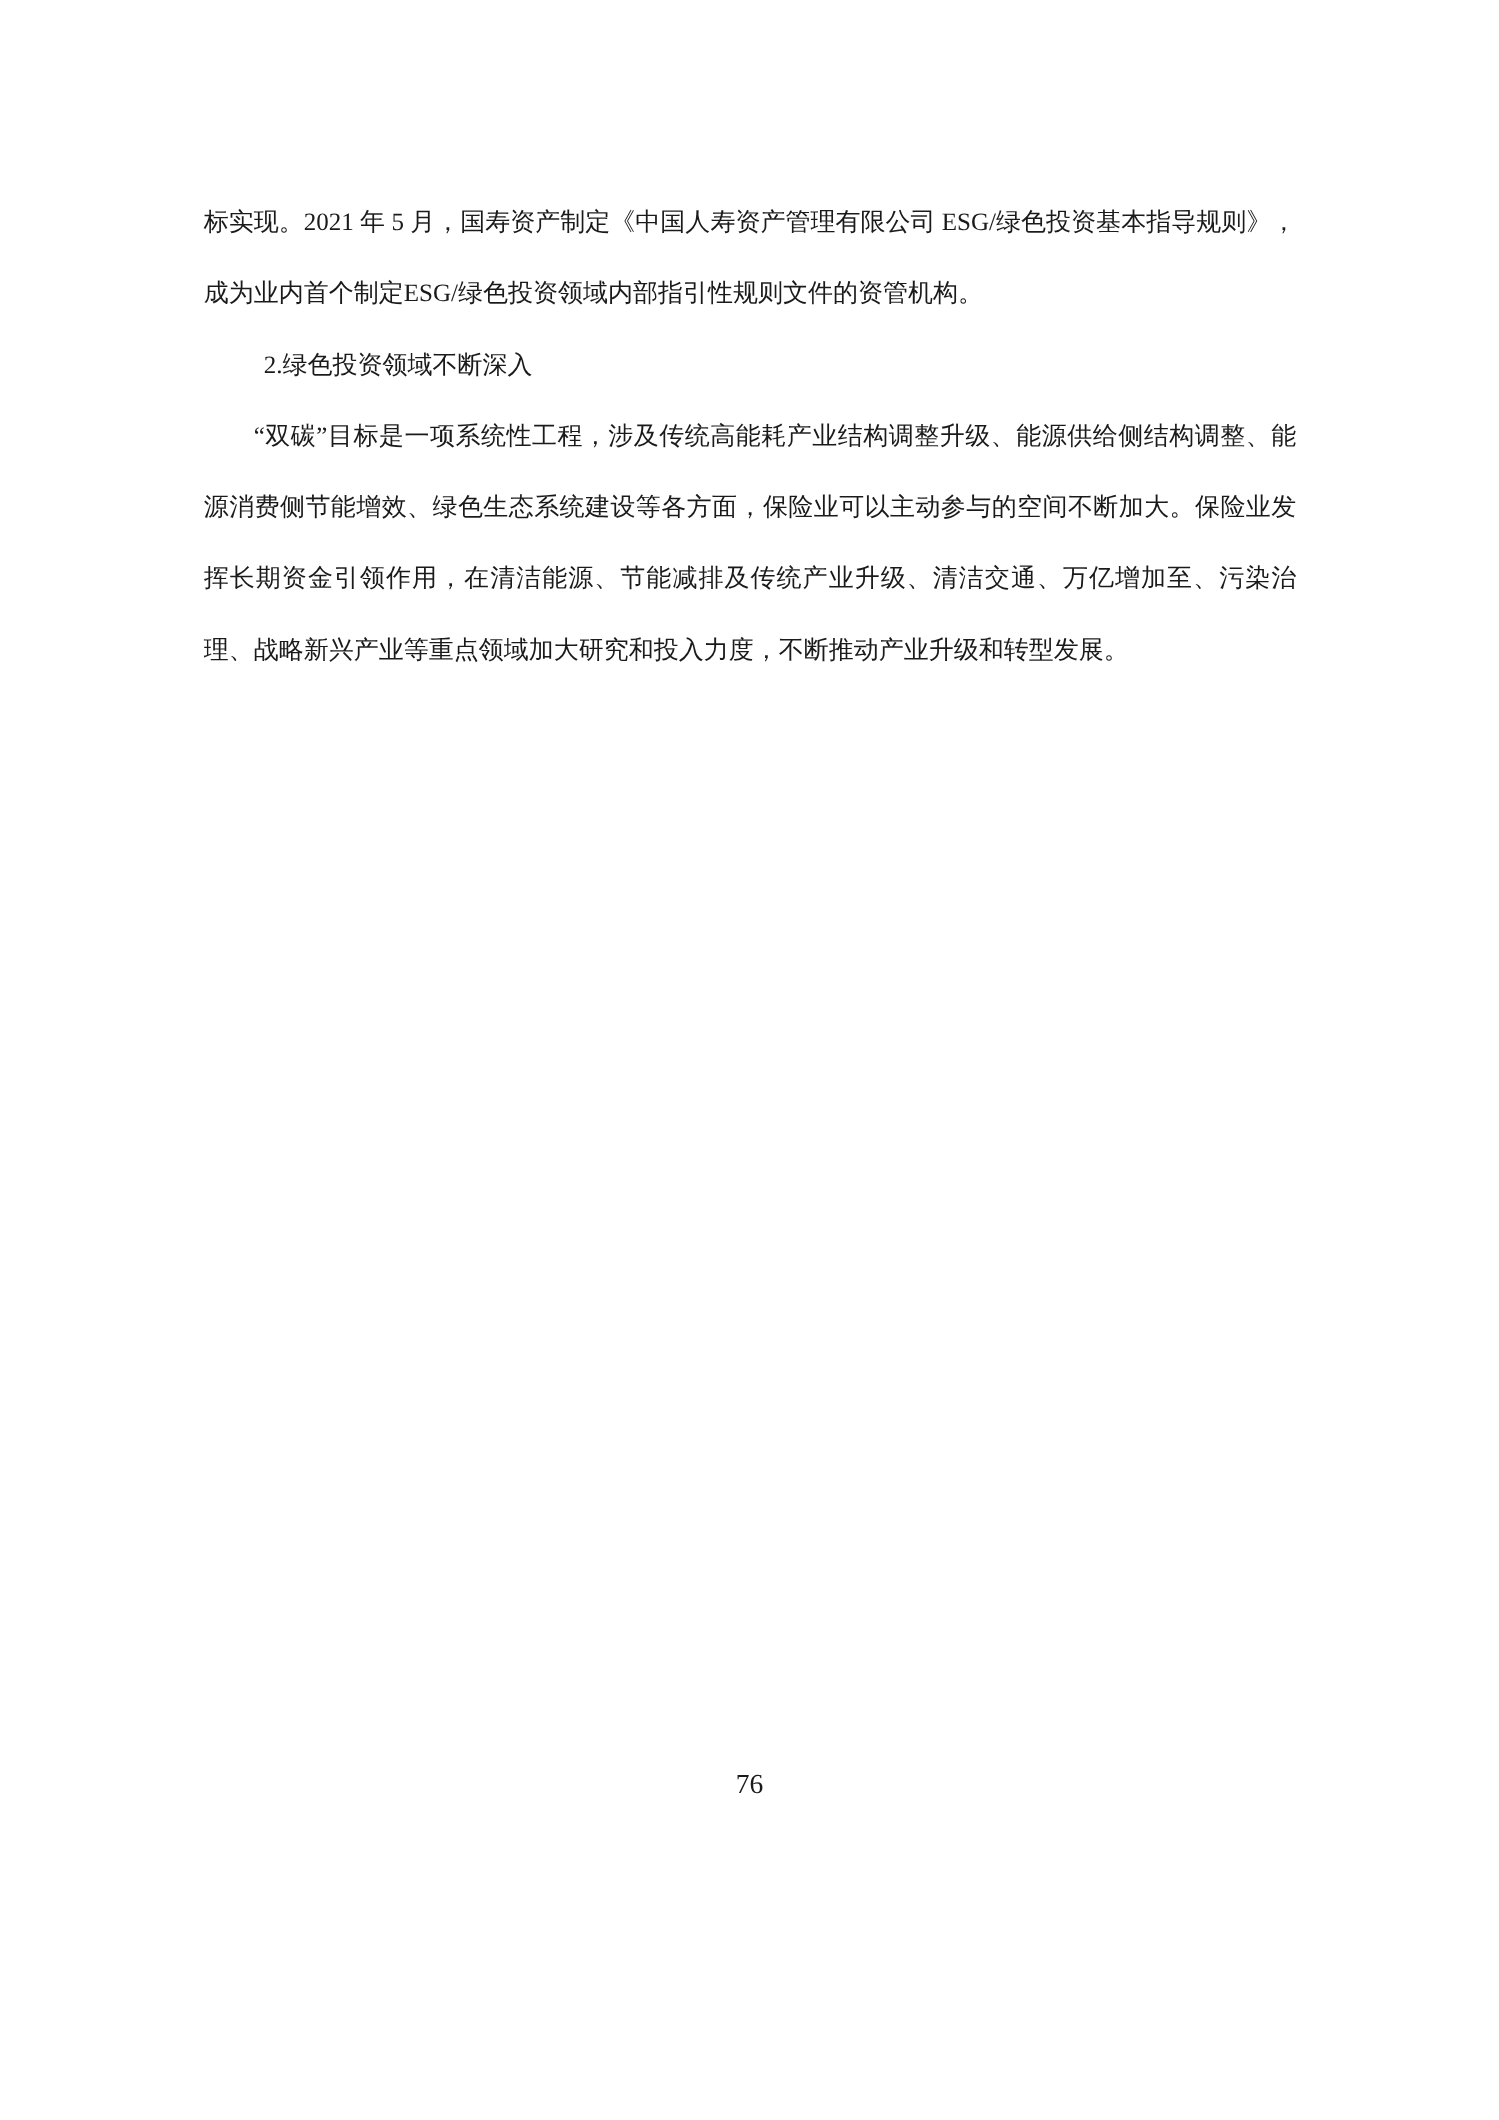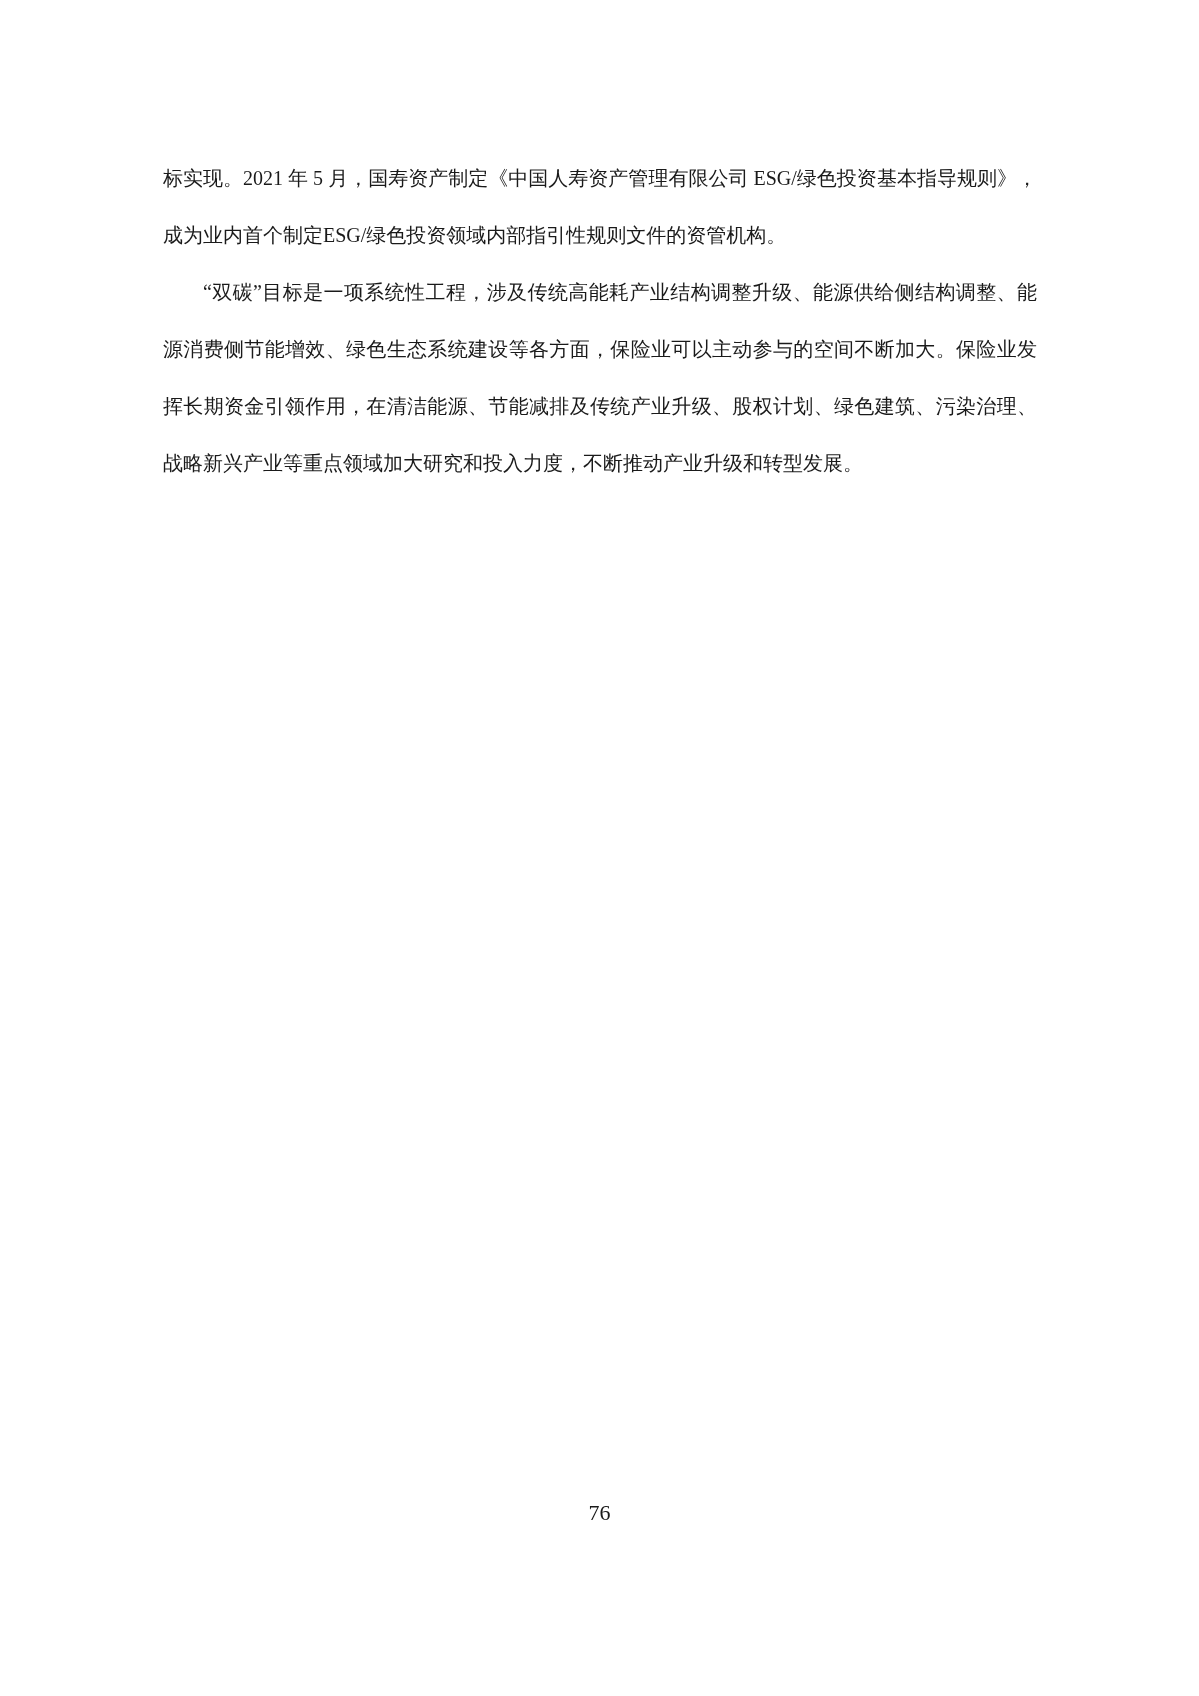--- a/index.html
+++ b/index.html
@@ -43,32 +43,33 @@
     text-align: left;
   }
   .heading-num {
     text-indent: 2.4em;
   }
   .heading-sec {
     text-indent: 2.1em;
   }
   .page-footer {
     position: absolute;
-    top: 1498px;
+    top: 1412px;
     left: 0;
     width: 100%;
     text-align: center;
     font-size: 22px;
     line-height: 30px;
     color: #1a1a1a;
   }
 </style>
 </head>
 <body>
 
 <div class="page">
   <main class="page-content">
     <p class="para-noindent">标实现。2021 年 5 月，国寿资产制定《中国人寿资产管理有限公司 ESG/绿色投资基本指导规则》，成为业内首个制定ESG/绿色投资领域内部指引性规则文件的资管机构。</p>
-    <p class="para-indent">“双碳”目标是一项系统性工程，涉及传统高能耗产业结构调整升级、能源供给侧结构调整、能源消费侧节能增效、绿色生态系统建设等各方面，保险业可以主动参与的空间不断加大。保险业发挥长期资金引领作用，在清洁能源、节能减排及传统产业升级、股权计划、绿色建筑、污染治理、战略新兴产业等重点领域加大研究和投入力度，不断推动产业升级和转型发展。</p>
+    <h3 class="heading heading-num">2.绿色投资领域不断深入</h3>
+    <p class="para-indent">“双碳”目标是一项系统性工程，涉及传统高能耗产业结构调整升级、能源供给侧结构调整、能源消费侧节能增效、绿色生态系统建设等各方面，保险业可以主动参与的空间不断加大。保险业发挥长期资金引领作用，在清洁能源、节能减排及传统产业升级、清洁交通、万亿增加至、污染治理、战略新兴产业等重点领域加大研究和投入力度，不断推动产业升级和转型发展。</p>
   </main>
 
   <footer class="page-footer">76</footer>
 </div>
 
 </body></html>

